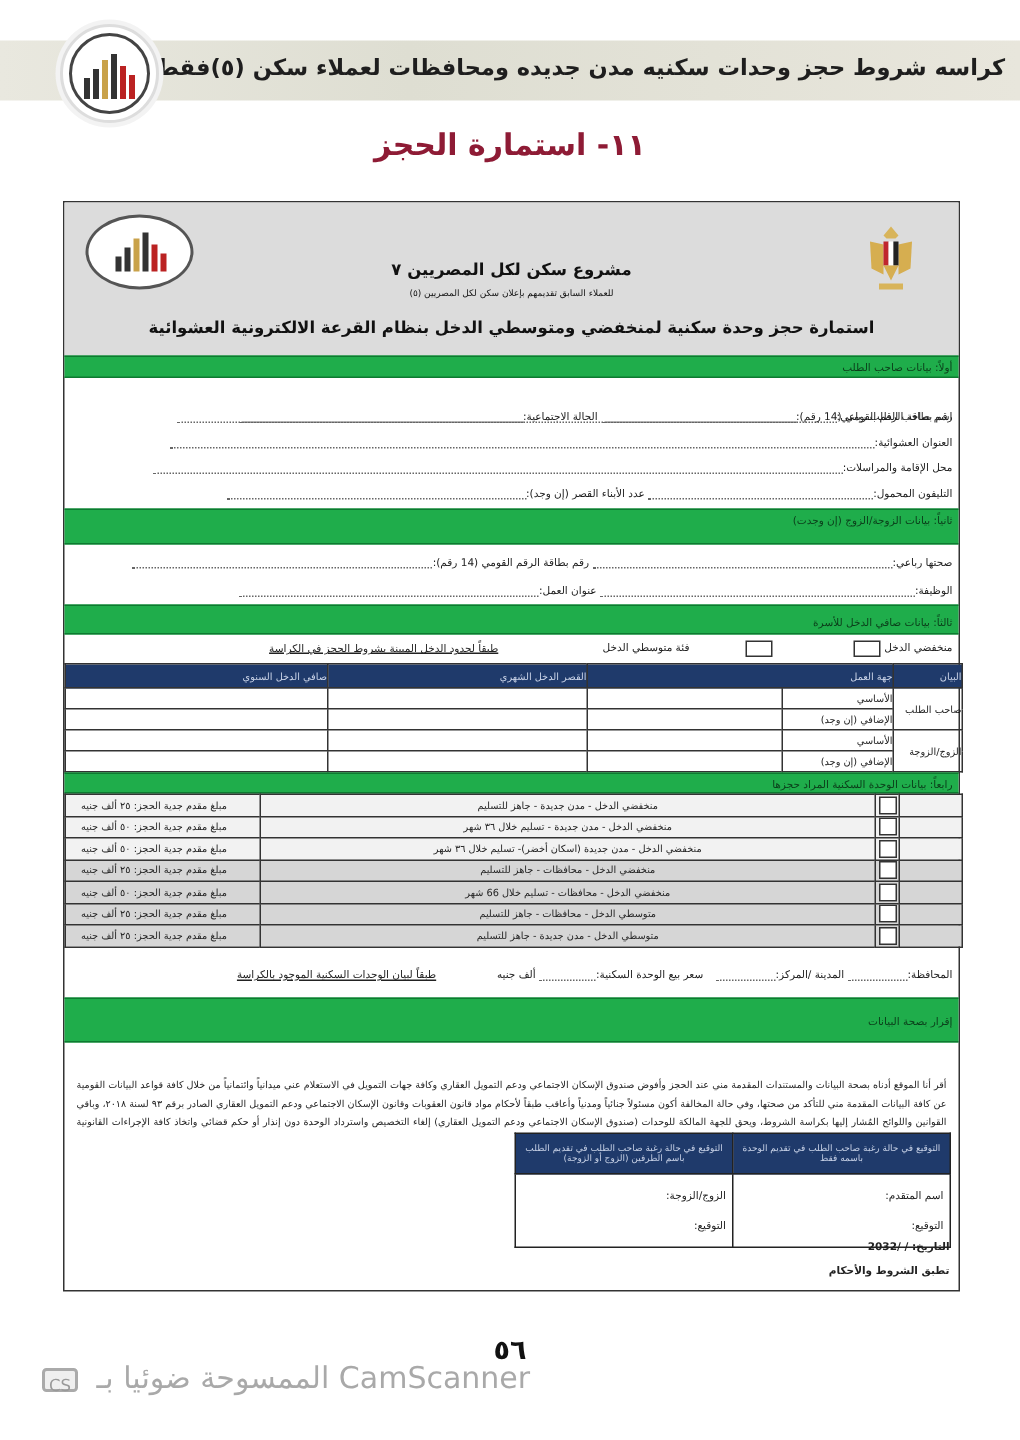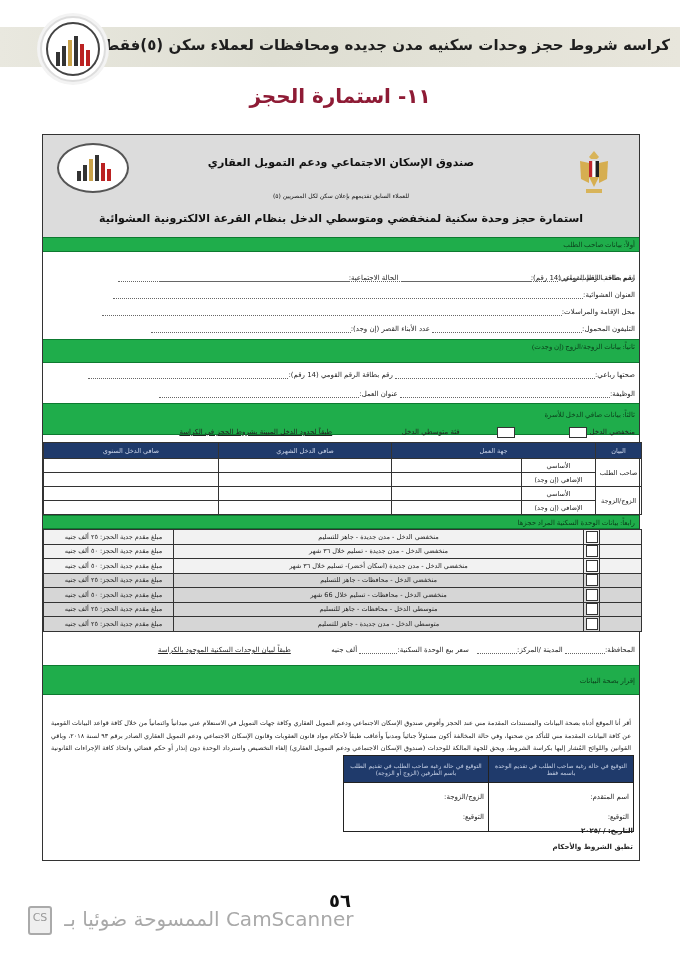--- a/index.html
+++ b/index.html
@@ -25,51 +25,51 @@
   .head-line { position: absolute; width: 100%; text-align: center; direction: rtl; color: #111; white-space: nowrap; }
   .h1 { top: 4px; font-size: 11px; font-weight: bold; }
   .h2 { top: 21px; font-size: 11px; font-weight: bold; }
   .h3 { top: 38px; font-size: 11px; font-weight: bold; }
   .h4 { top: 57px; font-size: 6px; }
   .h5 { top: 77px; font-size: 11px; font-weight: bold; }
   .eagle { position: absolute; right: 28px; top: 14px; width: 34px; height: 48px; }
   .fund-logo { position: absolute; left: 14px; top: 8px; width: 72px; height: 50px; border-radius: 50%; background:#fff; border: 2px solid #555; }
 
   .green-bar { position: absolute; left: 0; width: 100%; background: #1fad4b; border-top: 1px solid #0d7a30; border-bottom: 1px solid #0d7a30; }
-  .green-bar .lbl { position: absolute; right: 4px; top: 3px; font-size: 7px; color: #0b3d1a; direction: rtl; white-space: nowrap; font-family: Liberation Serif, serif; }
+  .green-bar .lbl { position: absolute; right: 4px; top: 3px; font-size: 7px; color: #0b3d1a; direction: rtl; white-space: nowrap; }
 
   .line { position: absolute; right: 4px; left: 4px; height: 12px; font-size: 7px; direction: rtl; white-space: nowrap; }
   .line .f { display: inline-block; margin-left: 6px; }
   .dots { display: inline-block; border-bottom: 1px dotted #666; height: 8px; vertical-align: bottom; }
 
   
   .tbl { position: absolute; left: 0; width: 100%; border-collapse: collapse; direction: rtl; table-layout: fixed; }
-  .tbl td, .tbl th { border: 1px solid #333; font-size: 6.5px; text-align: center; padding: 0; }
+  .tbl td, .tbl th { border: 1px solid #333; font-size: 6.5px; text-align: right; padding: 0; }
   .tbl th { background: #1f3a6b; color: #cdd6ea; font-weight: normal; height: 16px; }
   .tbl td { height: 14px; }
 
   .chk { display: inline-block; width: 18px; height: 11px; border: 1.5px solid #333; background: #fff; vertical-align: middle; }
 
   .units { position: absolute; left: 0; width: 100%; border-collapse: collapse; direction: rtl; table-layout: fixed; }
   .units td { border: 1px solid #333; font-size: 6.5px; height: 14.5px; text-align: center; }
   .units tr.w td { background: #f2f2f2; }
   .units tr.g td { background: #d6d6d6; }
-  .units td.amt { text-align: center; padding-left: 10px; }
+  .units td.amt { text-align: left; padding-left: 10px; }
 
   .para { position: absolute; left: 8px; right: 8px; font-size: 6.4px; line-height: 12.5px; direction: rtl; text-align: justify; color: #222; margin-top: 16px; }
 
   .sig { position: absolute; border-collapse: collapse; direction: rtl; table-layout: fixed; }
   .sig th { background: #1f3a6b; color: #c7d1e6; font-size: 6px; font-weight: normal; height: 27px; border: 1.5px solid #222; padding: 2px; }
   .sig td { border: 1.5px solid #222; font-size: 7px; height: 48px; vertical-align: top; text-align: right; padding: 4px; line-height: 20px; }
 
   .footer-line { position: absolute; right: 6px; font-size: 7px; direction: rtl; white-space: nowrap; font-weight: bold; }
 
   .page-num { position: absolute; top: 890px; left: 0; width: 680px; text-align: center; font-size: 18px; font-weight: bold; color: #111; }
   .watermark { position: absolute; top: 906px; left: 28px; font-size: 20px; color: #a9a9a9; white-space: nowrap; }
-  .cs-badge { display: inline-block; width: 24px; height: 29px; border: 2px solid #aaa; border-radius: 3px; font-size: 11px; text-align: center; line-height: 20px; color: #999; background: #efefef; vertical-align: middle; margin-right: 6px; }
+  .cs-badge { display: inline-block; width: 24px; height: 16px; border: 2px solid #aaa; border-radius: 3px; font-size: 11px; text-align: center; line-height: 20px; color: #999; background: #efefef; vertical-align: middle; margin-right: 6px; }
 </style>
 </head>
 <body>
 
 <div class="banner">
   <div class="banner-title">كراسه شروط حجز وحدات سكنيه مدن جديده ومحافظات لعملاء سكن (٥)فقط</div>
 </div>
 <div class="banner-logo">
   <div class="logo-ring"></div>
   <div class="logo-bars">
@@ -99,21 +99,21 @@
     <svg class="eagle" viewBox="0 0 34 48">
       <path d="M17 2 L22 8 L20 10 L14 10 L12 8 Z" fill="#d8b45a"></path>
       <path d="M3 12 L12 14 L12 34 L4 30 Z" fill="#d6ae50"></path>
       <path d="M31 12 L22 14 L22 34 L30 30 Z" fill="#d6ae50"></path>
       <rect x="12" y="12" width="3.4" height="16" fill="#c0262d"></rect>
       <rect x="15.4" y="12" width="3.2" height="16" fill="#ffffff"></rect>
       <rect x="18.6" y="12" width="3.4" height="16" fill="#222"></rect>
       <path d="M12 28 L22 28 L17 38 Z" fill="#d6ae50"></path>
       <rect x="9" y="40" width="16" height="4" fill="#d8b45a"></rect>
     </svg>
-    <div class="head-line h2">صندوق الإسكان الاجتماعي ودعم التمويل العقاري</div>
+    <div class="head-line h3">مشروع سكن لكل المصريين ٧</div>
     <div class="head-line h4">للعملاء السابق تقديمهم بإعلان سكن لكل المصريين (٥)</div>
     <div class="head-line h5">استمارة حجز وحدة سكنية  لمنخفضي ومتوسطي الدخل بنظام القرعة الالكترونية العشوائية</div>
   </div>
 
   <div class="green-bar" style="top:102px;height:15px;">
     <span class="lbl">أولاً: بيانات صاحب الطلب</span>
   </div>
   <div class="line" style="top:139px;">
     <span>اسم صاحب الطلب رباعي:</span><span class="dots" style="width:440px"></span>
   </div>
@@ -141,21 +141,21 @@
   </div>
   <div class="line" style="top:236px;">
     <span><span>صحتها رباعي:</span><span class="dots" style="width:200px"></span></span>
     <span class="f"><span>رقم بطاقة الرقم القومي (14 رقم):</span><span class="dots" style="width:200px"></span></span>
   </div>
   <div class="line" style="top:255px;">
     <span><span>الوظيفة:</span><span class="dots" style="width:210px"></span></span>
     <span class="f"><span>عنوان العمل:</span><span class="dots" style="width:200px"></span></span>
   </div>
 
-  <div class="green-bar" style="top:268px;height:32px;">
+  <div class="green-bar" style="top:268px;height:20px;">
     <span class="lbl" style="top:7px">ثالثاً: بيانات صافي الدخل للأسرة</span>
   </div>
   <div class="line" style="top:292px;height:14px;">
     <span><span>منخفضي الدخل</span> <span class="chk"></span></span>
     <span style="display:inline-block;width:50px"></span>
     <span><span class="chk"></span> <span style="display:inline-block;width:35px"></span><span>فئة متوسطي الدخل</span></span>
     <span style="display:inline-block;width:65px"></span>
     <span style="text-decoration:underline">طبقاً لحدود الدخل المبينة بشروط الحجز في الكراسة</span>
   </div>
 
@@ -164,21 +164,21 @@
         <col style="width:46px">
         <col style="width:74px">
         <col style="width:130px">
         <col style="width:173px">
         <col style="width:175px">
       </colgroup>
     <thead>
       <tr>
         <th>البيان</th>
         <th colspan="2">جهة العمل</th>
-        <th>صافي الدخل الشهري</th>
+        <th>القصر الدخل الشهري</th>
         <th>صافي الدخل السنوي</th>
       </tr>
     </thead>
     <tbody>
       <tr>
         <td rowspan="2">صاحب الطلب</td>
         <td>الأساسي</td>
         <td></td>
           <td></td>
           <td></td>
@@ -289,21 +289,21 @@
         <div>التوقيع:</div>
       </td>
       <td>
         <div>الزوج/الزوجة:</div>
         <div>التوقيع:</div>
       </td>
     </tr>
   </tbody>
     </table>
 
-  <div class="footer-line" style="top:692px;">التاريخ:  /  /٢٠٢٥</div>
+  <div class="footer-line" style="top:692px;">التاريخ:  /  /2032</div>
   <div class="footer-line" style="top:708px;">تطبق الشروط والأحكام</div>
 </div>
 
 <div class="page-num">٥٦</div>
 <div class="watermark">
   <span class="cs-badge">CS</span>
   <span>الممسوحة ضوئيا بـ CamScanner</span>
 </div>
 
 </body></html>

